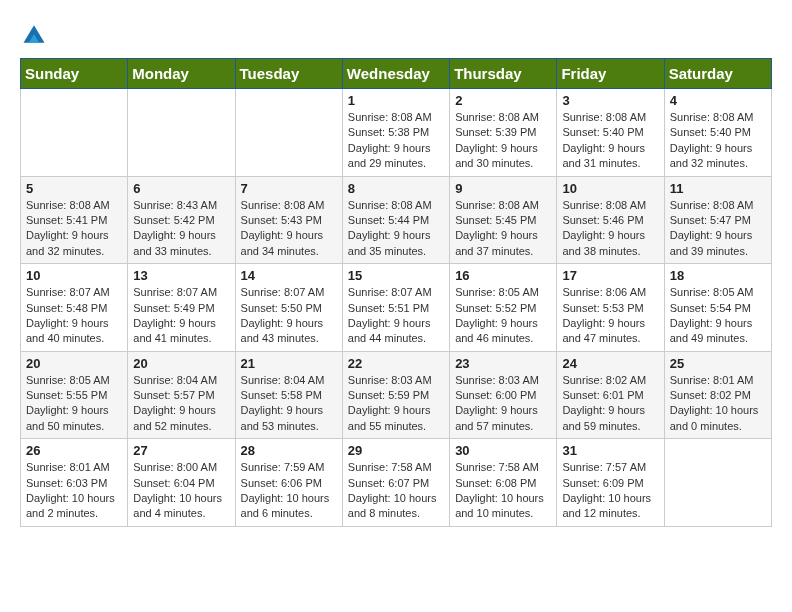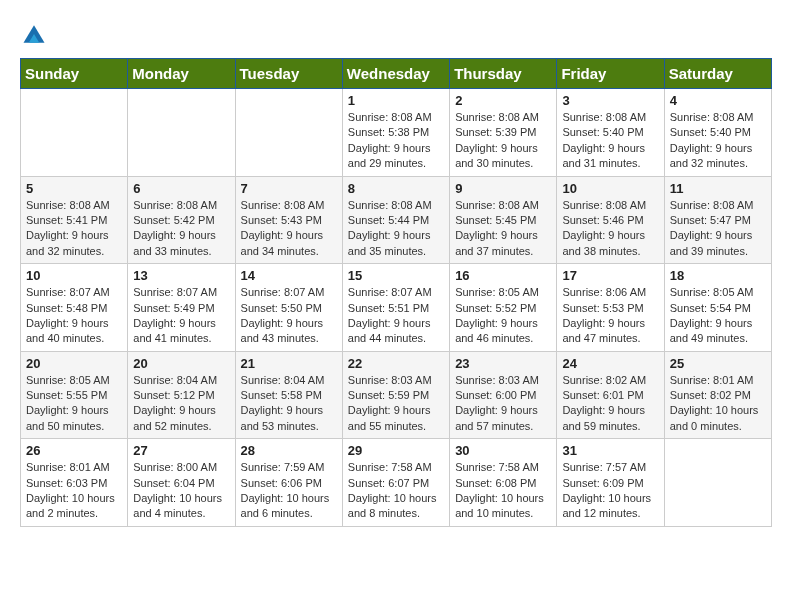--- a/index.html
+++ b/index.html
@@ -163,21 +163,21 @@
         </tr>
         <tr>
           <td>
             <span class="day-number">5</span>
             <div class="day-info">Sunrise: 8:08 AM
 Sunset: 5:41 PM
 Daylight: 9 hours and 32 minutes.</div>
           </td>
           <td>
             <span class="day-number">6</span>
-            <div class="day-info">Sunrise: 8:08 AM
+            <div class="day-info">Sunrise: 8:43 AM
 Sunset: 5:42 PM
 Daylight: 9 hours and 33 minutes.</div>
           </td>
           <td>
             <span class="day-number">7</span>
             <div class="day-info">Sunrise: 8:08 AM
 Sunset: 5:43 PM
 Daylight: 9 hours and 34 minutes.</div>
           </td>
           <td>
@@ -252,21 +252,21 @@
         <tr>
           <td>
             <span class="day-number">20</span>
             <div class="day-info">Sunrise: 8:05 AM
 Sunset: 5:55 PM
 Daylight: 9 hours and 50 minutes.</div>
           </td>
           <td>
             <span class="day-number">20</span>
             <div class="day-info">Sunrise: 8:04 AM
-Sunset: 5:12 PM
+Sunset: 5:57 PM
 Daylight: 9 hours and 52 minutes.</div>
           </td>
           <td>
             <span class="day-number">21</span>
             <div class="day-info">Sunrise: 8:04 AM
 Sunset: 5:58 PM
 Daylight: 9 hours and 53 minutes.</div>
           </td>
           <td>
             <span class="day-number">22</span>

